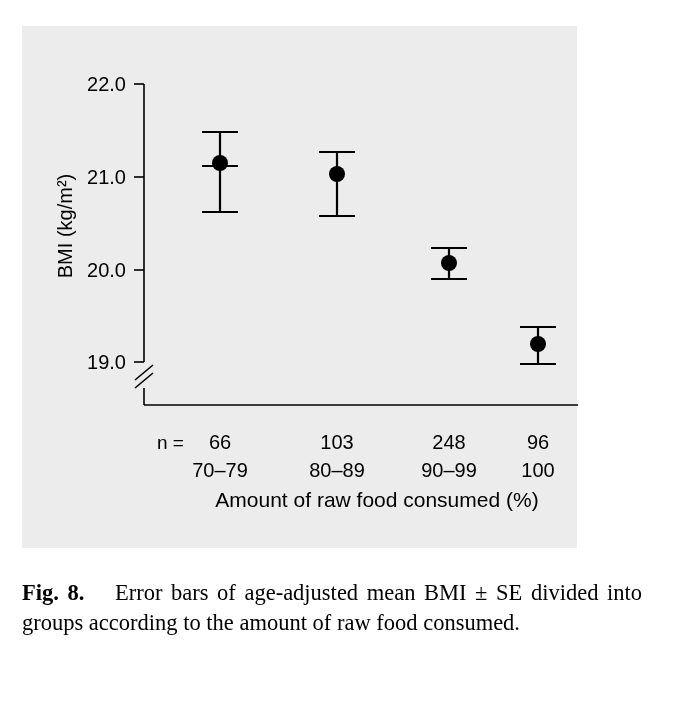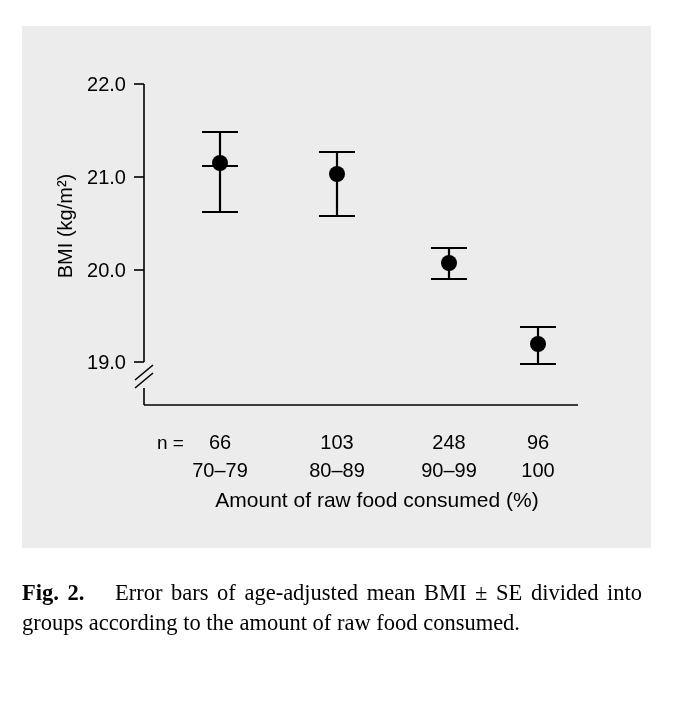--- a/index.html
+++ b/index.html
@@ -22,21 +22,21 @@
     top: 0;
     width: 674px;
     height: 710px;
   }
 
   
   #panel {
     position: absolute;
     left: 22px;
     top: 26px;
-    width: 629px;
+    width: 555px;
     height: 522px;
     background: #ececec;
   }
 
   
   #chart-svg {
     position: absolute;
     left: 0;
     top: 0;
     width: 629px;
@@ -171,17 +171,17 @@
       <text class="svg-text cat-label" x="315" y="451" text-anchor="middle">80–89</text>
       <text class="svg-text cat-label" x="427" y="451" text-anchor="middle">90–99</text>
       <text class="svg-text cat-label" x="516" y="451" text-anchor="middle">100</text>
 
       <text class="svg-text xlabel-text" x="355" y="481" text-anchor="middle">Amount of raw food consumed (%)</text>
 
     </svg>
   </div>
 
   <div id="caption">
-    <span class="figno">Fig. 2.</span>
+    <span class="figno">Fig. 8.</span>
     <span class="captxt">Error bars of age-adjusted mean BMI ± SE divided into groups according to the amount of raw food consumed.</span>
   </div>
 
 </div>
 
 </body></html>

